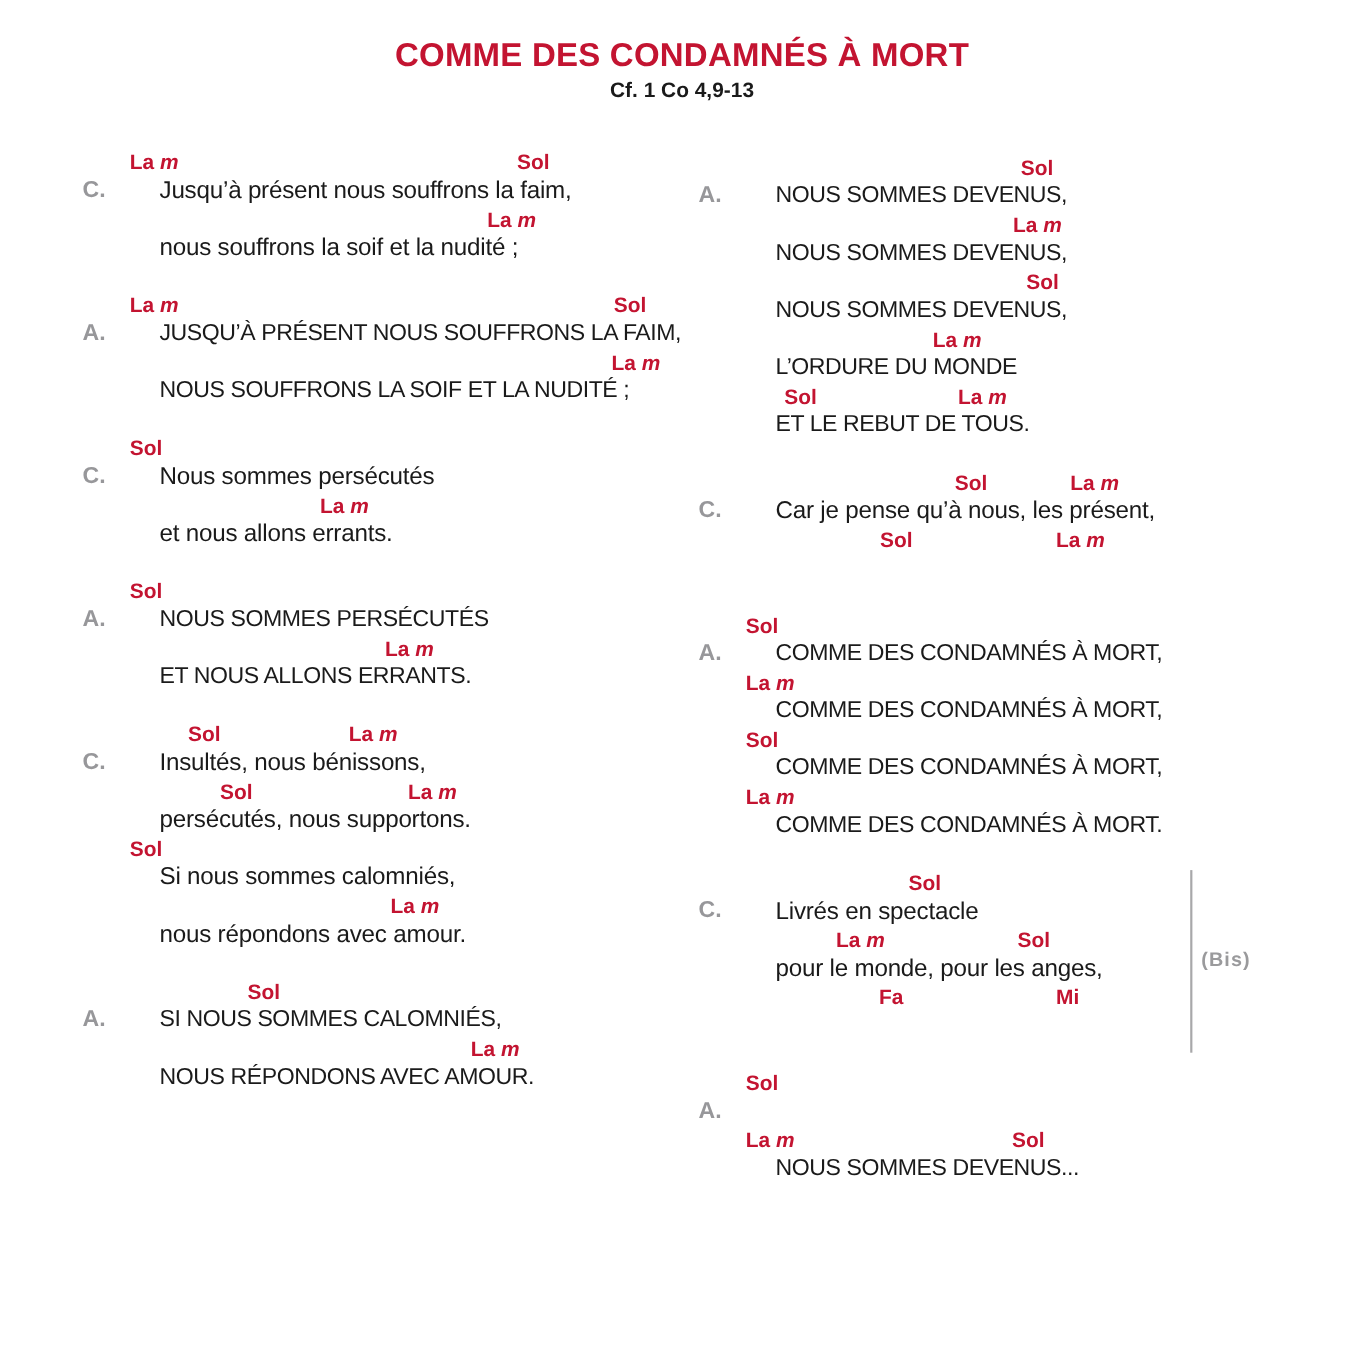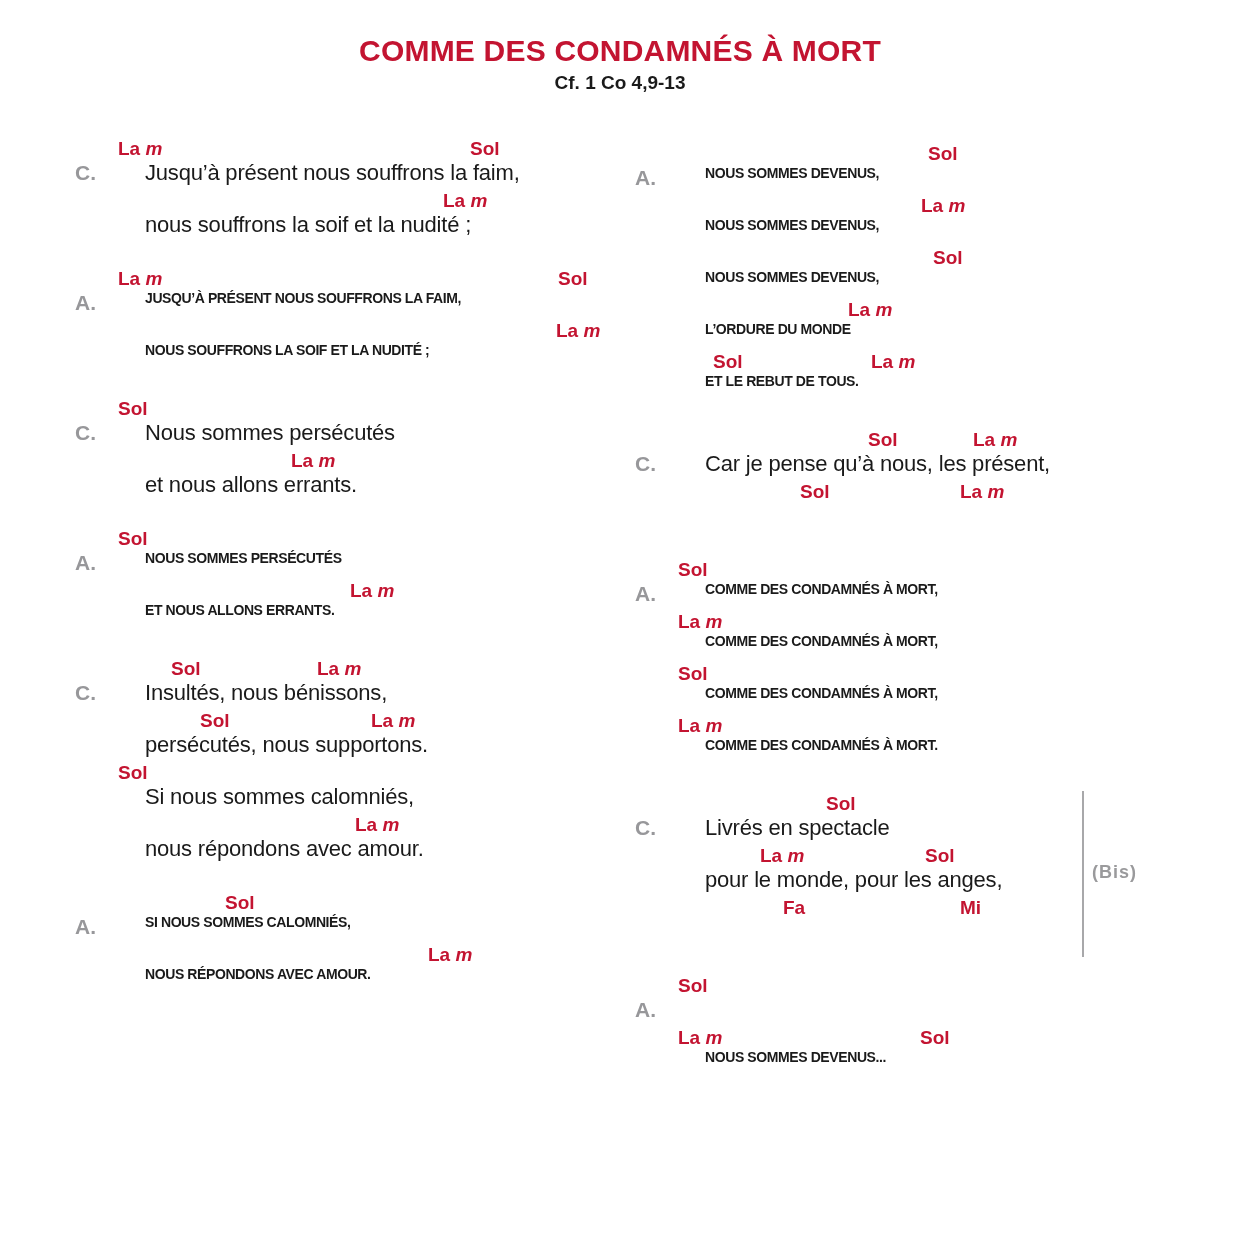--- a/index.html
+++ b/index.html
@@ -33,21 +33,21 @@
   .line{position:relative;height:52px;}
   .chord{
     position:absolute;top:0;color:var(--accent);
     font-weight:700;font-size:19px;white-space:pre;line-height:1.1;
   }
   .chord em{font-style:italic;}
   .lyric{
     position:absolute;top:21px;left:16px;white-space:pre;line-height:1.2;margin-left:11px;
   }
   .cantor .lyric{font-weight:400;font-size:22px;letter-spacing:-0.2px;}
-  .assembly .lyric{font-weight:700;font-size:14px;letter-spacing:-0.4px;}
+  .assembly .lyric{font-weight:400;font-size:21px;letter-spacing:-0.4px;}
   .bis-bracket{
     position:absolute;left:447px;top:-3px;height:166px;width:2px;
     background:#a8a8aa;
   }
   .bis-marker{
     position:absolute;left:457px;top:68px;color:var(--bis);
     font-weight:700;font-size:18px;letter-spacing:1px;
   }
 </style>
 </head>
@@ -219,21 +219,21 @@
           <div class="line">
             <span class="chord" style="left: 148px;">Sol</span>
             <div class="lyric">Livrés en spectacle</div>
           </div>
           <div class="line">
             <span class="chord" style="left: 82px;">La <em>m</em></span>
             <span class="chord" style="left: 247px;">Sol</span>
             <div class="lyric">pour le monde, pour les anges,</div>
           </div>
           <div class="line">
-            <span class="chord" style="left: 105px;">Fa</span>
+            <span class="chord" style="left: 121px;">Fa</span>
             <span class="chord" style="left: 282px;">Mi</span>
           </div>
         </div>
         <div class="bis-bracket"></div>
         <div class="bis-marker">(Bis)</div>
       </div>
       <div class="stanza assembly">
         <span class="stanza-label">A.</span>
         <div class="lines">
           <div class="line">

